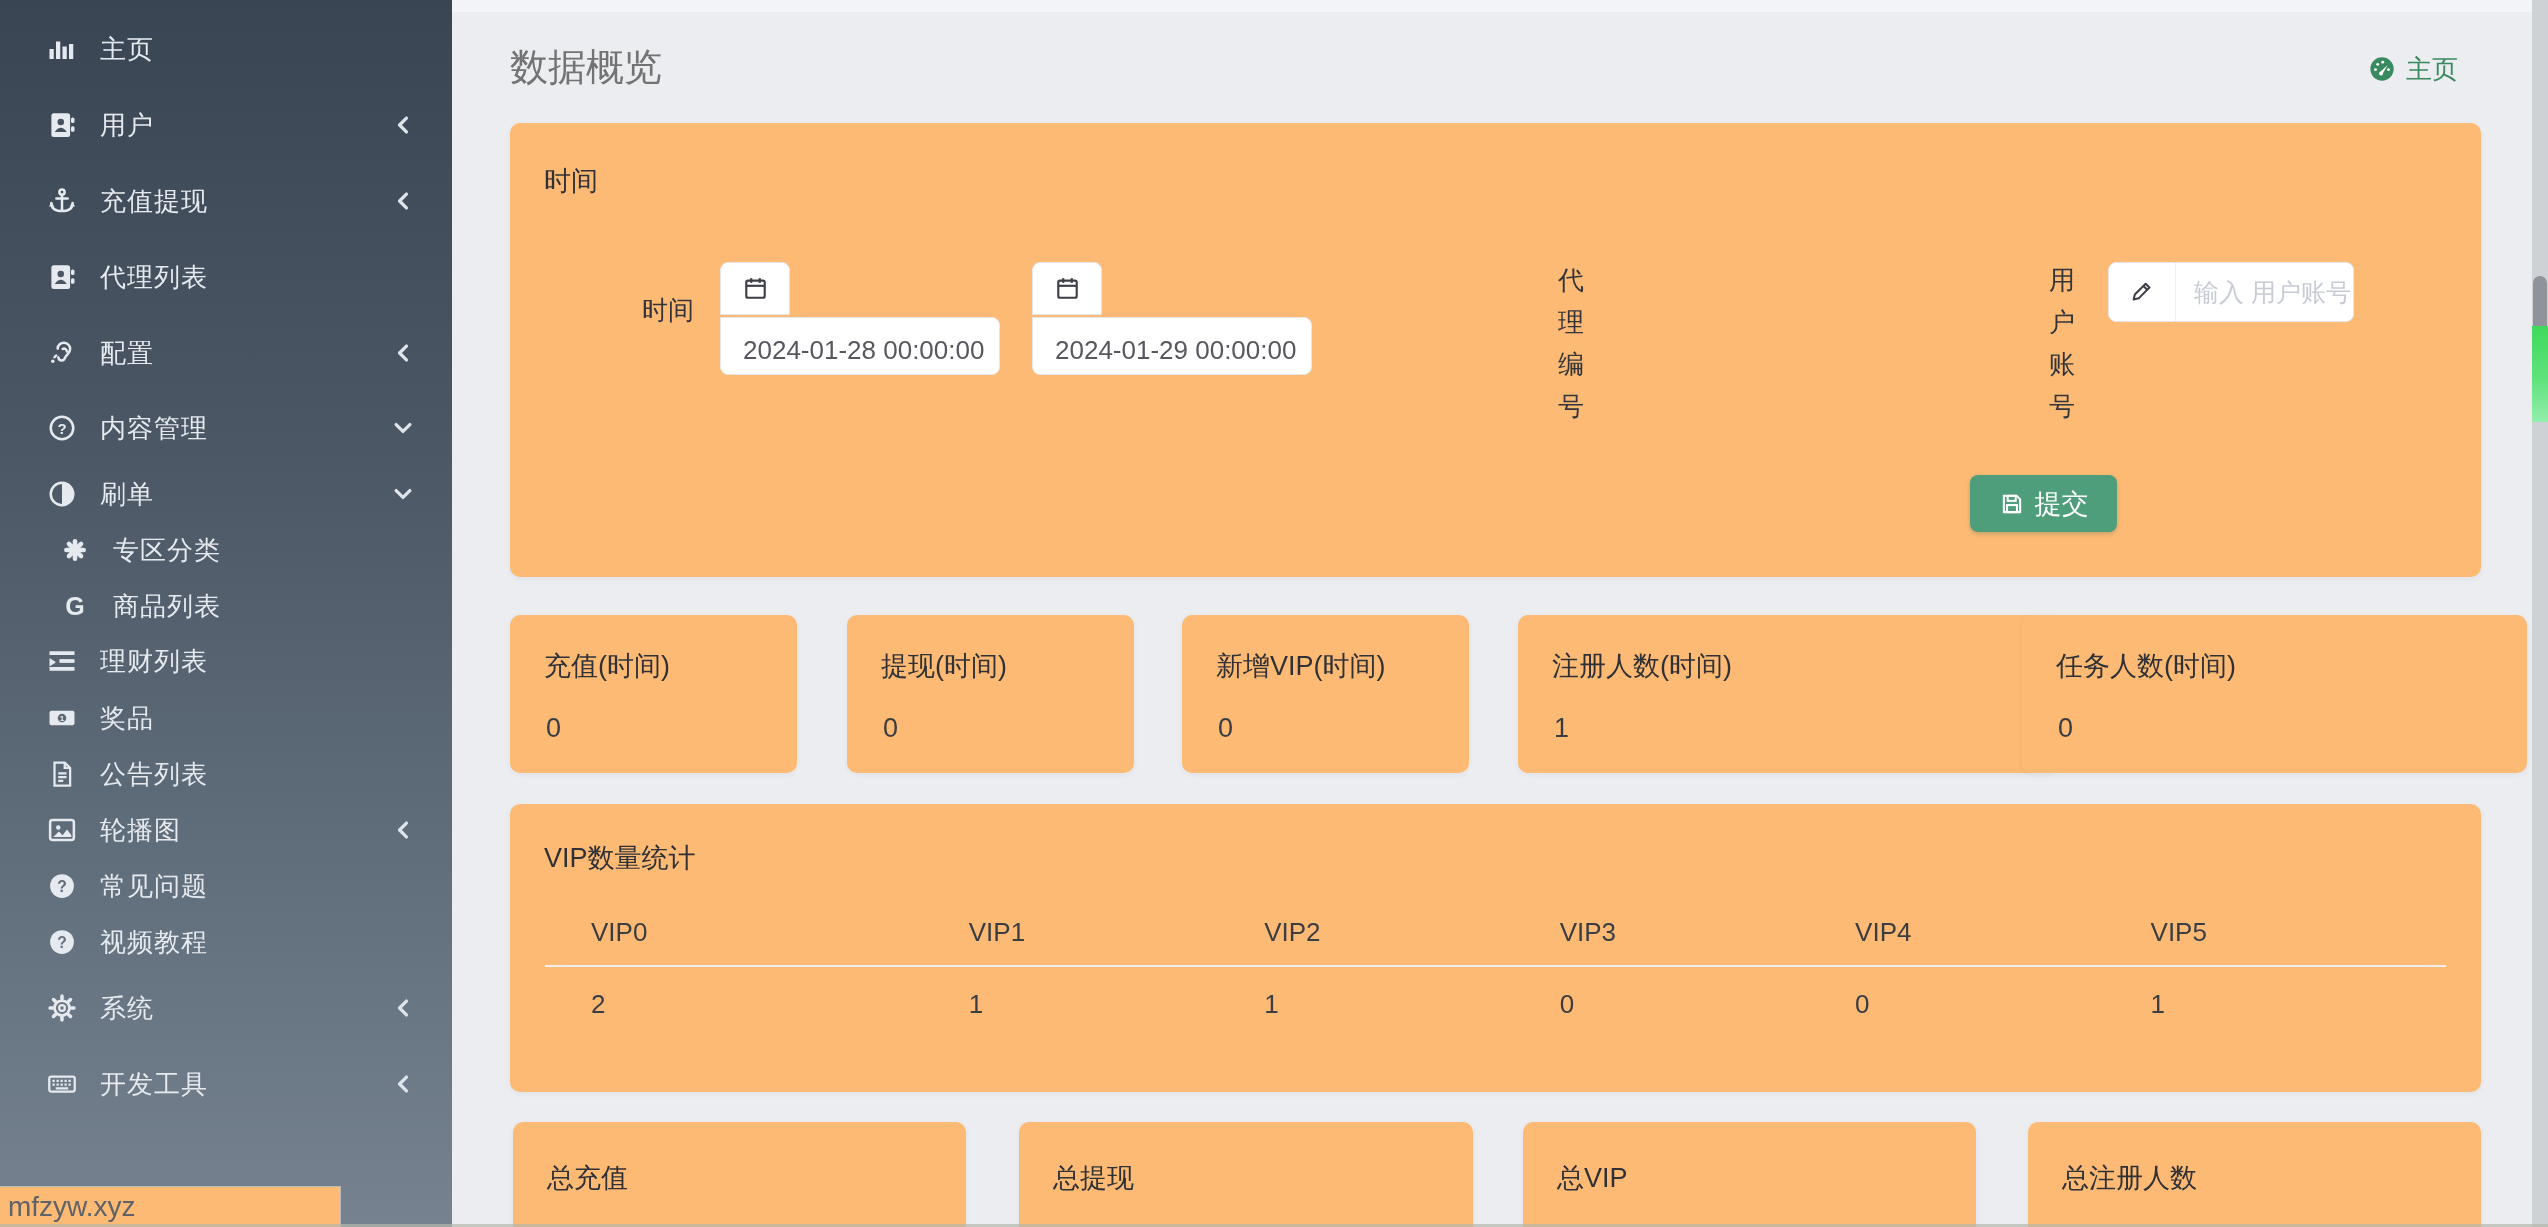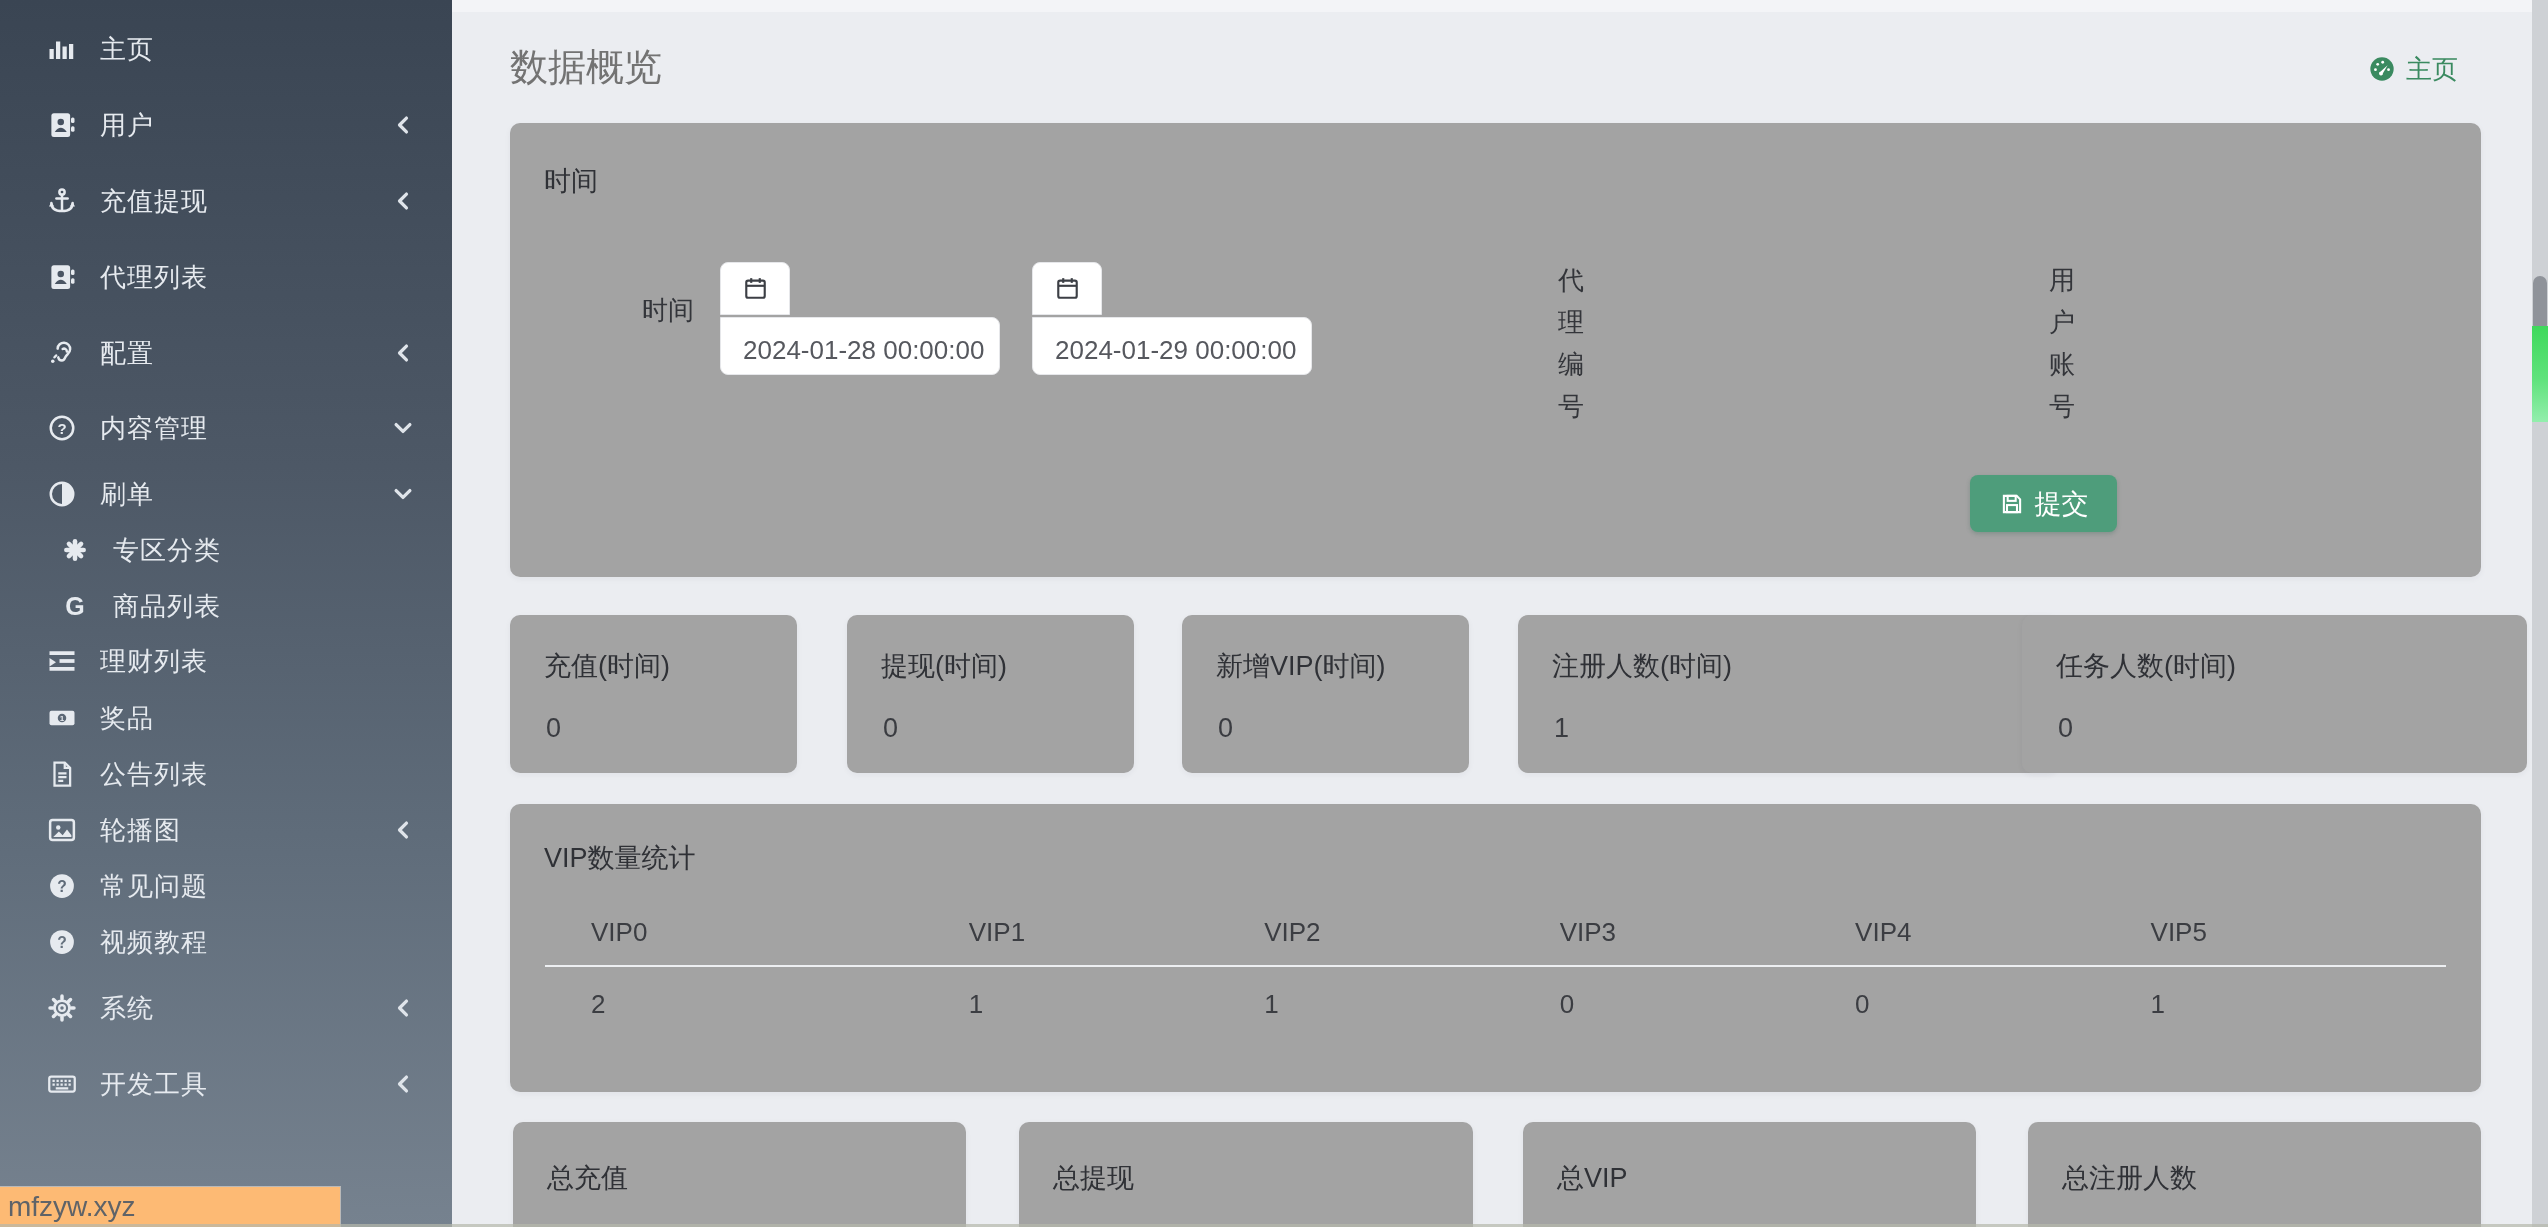--- a/index.html
+++ b/index.html
@@ -29,21 +29,21 @@
   .chev svg{width:22px;height:22px;}
   
   .content-strip{position:absolute;left:452px;top:0;width:2096px;height:12px;background:#f3f4f7;}
   .page-title{position:absolute;left:510px;top:42px;font-size:38px;font-weight:500;color:#737373;margin:0;}
   .home-link{
     position:absolute;left:2368px;top:52px;height:34px;display:flex;align-items:center;gap:10px;
     color:#3a8a60;font-size:26px;text-decoration:none;cursor:pointer;
   }
   .home-link svg{width:28px;height:28px;}
   .card{
-    position:absolute;background:#a3a3a3;border-radius:10px;
+    position:absolute;background:#fdba74;border-radius:10px;
     box-shadow:0 2px 6px rgba(30,40,60,0.05);
   }
   
   .filter-card{left:510px;top:123px;width:1971px;height:454px;}
   .card-caption{position:absolute;left:34px;top:40px;font-size:27px;color:#2f3136;}
   .frm-label-time{position:absolute;left:128px;top:170px;width:56px;font-size:26px;color:#33353a;text-align:right;}
   .cal-btn{
     position:absolute;width:70px;height:53px;background:#fff;border:1px solid #e6e7ea;border-radius:8px 8px 0 0;
     display:flex;align-items:center;justify-content:center;cursor:pointer;z-index:1;
   }
@@ -378,20 +378,29 @@
           <line x1="15.8" y1="2.8" x2="15.8" y2="7"></line>
           <line x1="3.8" y1="9.6" x2="20.2" y2="9.6"></line>
         </svg>
     </span>
   </button>
   <input class="date-input" style="left: 522px; top: 194px;" readonly="" value="2024-01-29 00:00:00">
 
   <div class="vlabel" style="left:1044px;">代理编号</div>
 
   <div class="vlabel" style="left:1535px;">用户账号</div>
+  <div class="input-group" style="left:1598px;">
+    <span class="input-addon">
+      <svg viewBox="0 0 24 24" fill="none" stroke="#3c3f45" stroke-width="1.8" stroke-linejoin="round">
+          <path d="M14.8 4.2 l3.4 3.4 L8.6 17.2 l-4.5 1.1 1.1-4.5 Z"></path>
+          <line x1="12.8" y1="6.2" x2="16.2" y2="9.6"></line>
+        </svg>
+    </span>
+    <input class="text-input" placeholder="输入 用户账号" style="">
+  </div>
 
   <button class="submit-btn">
     <span style="display:flex;">
       <svg viewBox="0 0 24 24" fill="none" stroke="#ffffff" stroke-width="1.9">
           <path d="M4.5 4.5 h11.8 l3.2 3.2 V19.5 H4.5 Z"></path>
           <rect x="8" y="4.5" width="7.4" height="4.6"></rect>
           <rect x="7.4" y="13" width="9.2" height="6.5"></rect>
         </svg>
     </span>
     <span>提交</span>

